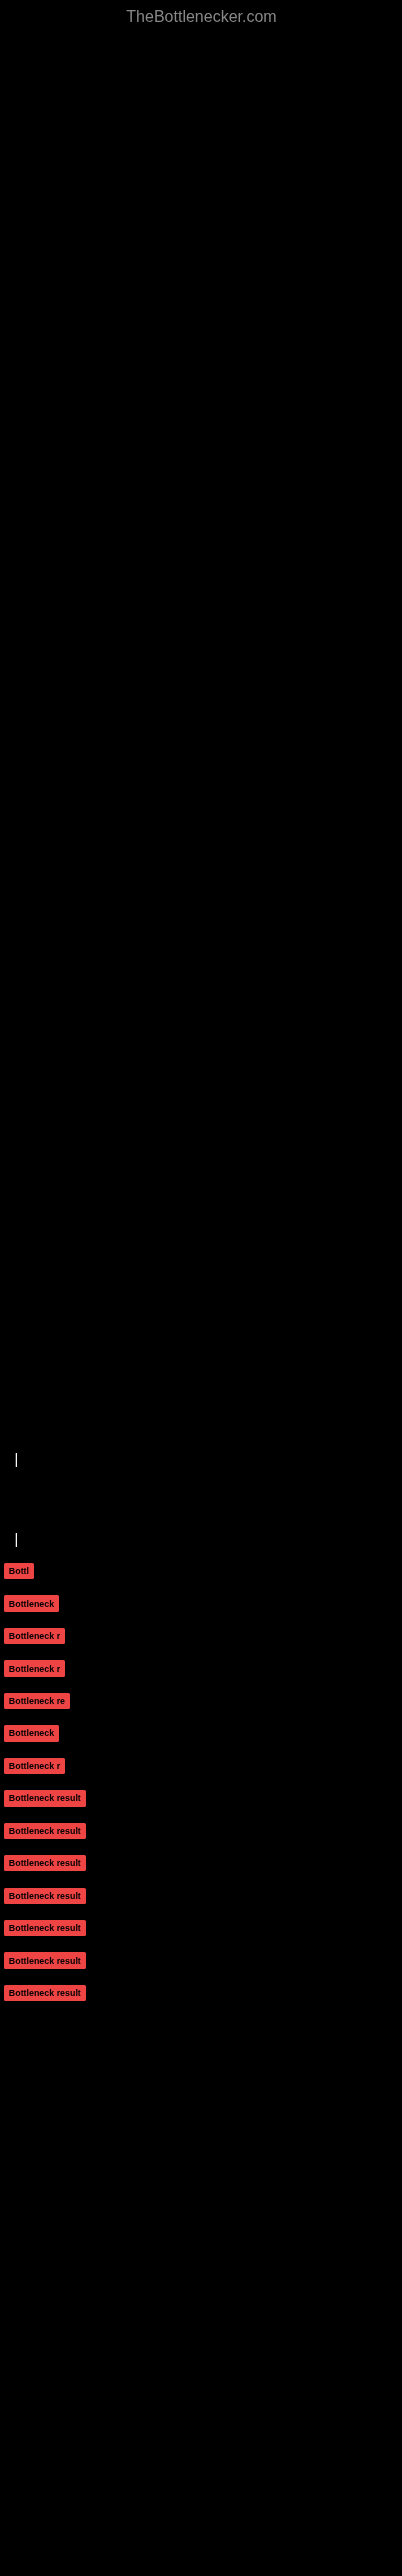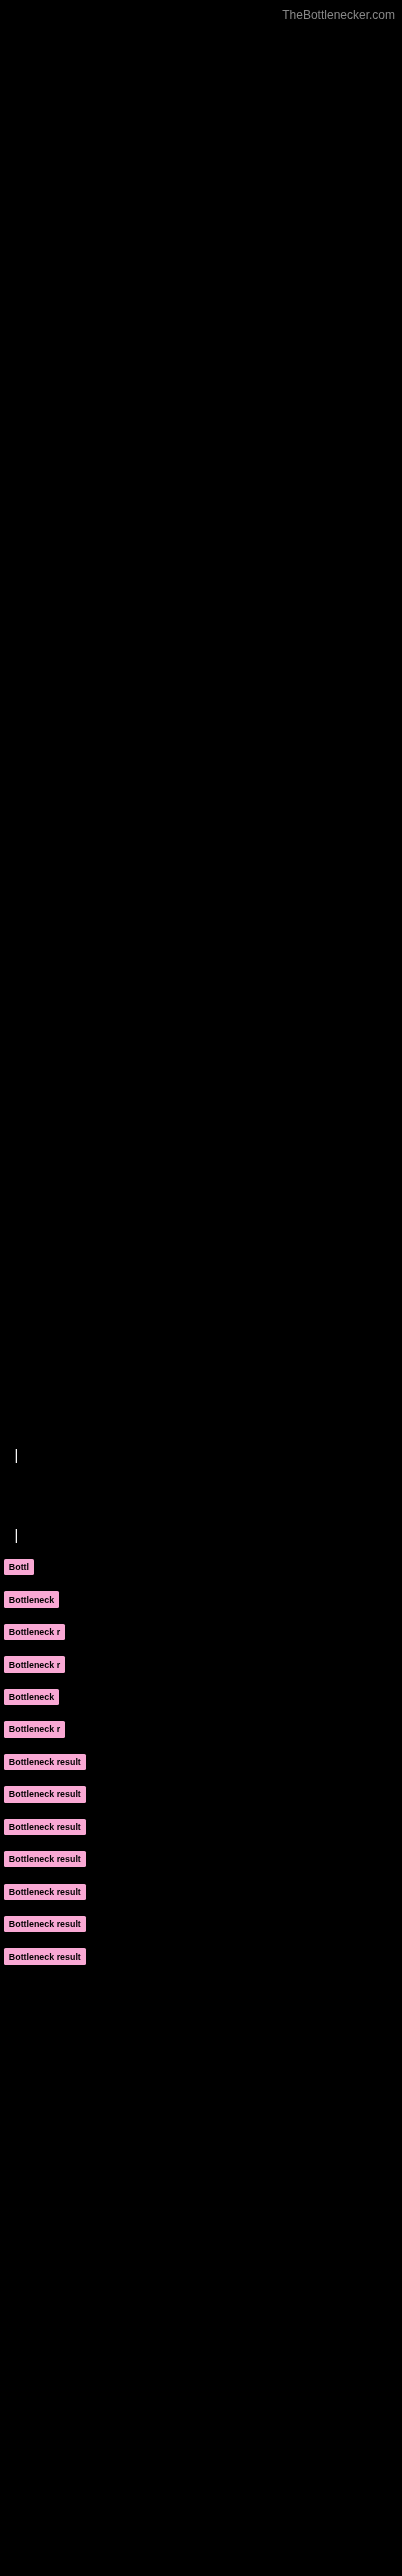--- a/index.html
+++ b/index.html
@@ -9,23 +9,23 @@
     }
     body {
       width: 403px;
       min-height: 2576px;
       background-color: #000000;
       font-family: Arial, sans-serif;
       position: relative;
       overflow-x: hidden;
     }
     .site-title {
-      text-align: right;
+      text-align: center;
       color: #888888;
-      font-size: 12px;
+      font-size: 16px;
       padding: 8px 8px;
       position: relative;
       z-index: 10;
     }
     .black-section {
       background-color: #000000;
       width: 100%;
     }
     .cursor-line {
       color: #ffffff;
@@ -38,21 +38,21 @@
       display: flex;
       flex-direction: column;
       gap: 0px;
     }
     .bottleneck-item {
       display: flex;
       align-items: center;
       margin-bottom: 6.4px;
     }
     .bottleneck-badge {
-      background-color: #f9a8d4;
+      background-color: #ef4444;
       color: #000000;
       font-size: 8.9px;
       font-weight: bold;
       padding: 3.2px 4.8px;
       border-radius: 1.6px;
       white-space: nowrap;
       display: inline-block;
     }
   </style>
 </head>
@@ -88,20 +88,23 @@
 
   <div class="bottleneck-item" style="margin-top:9.7px;">
     <span class="bottleneck-badge">Bottleneck r</span>
   </div>
 
 
   <div class="bottleneck-item" style="margin-top:9.7px;">
     <span class="bottleneck-badge">Bottleneck r</span>
   </div>
 
+  <div class="bottleneck-item" style="margin-top:9.7px;">
+    <span class="bottleneck-badge">Bottleneck re</span>
+  </div>
 
   <div class="bottleneck-item" style="margin-top:9.7px;">
     <span class="bottleneck-badge">Bottleneck</span>
   </div>
 
 
   <div class="bottleneck-item" style="margin-top:9.7px;">
     <span class="bottleneck-badge">Bottleneck r</span>
   </div>
 

